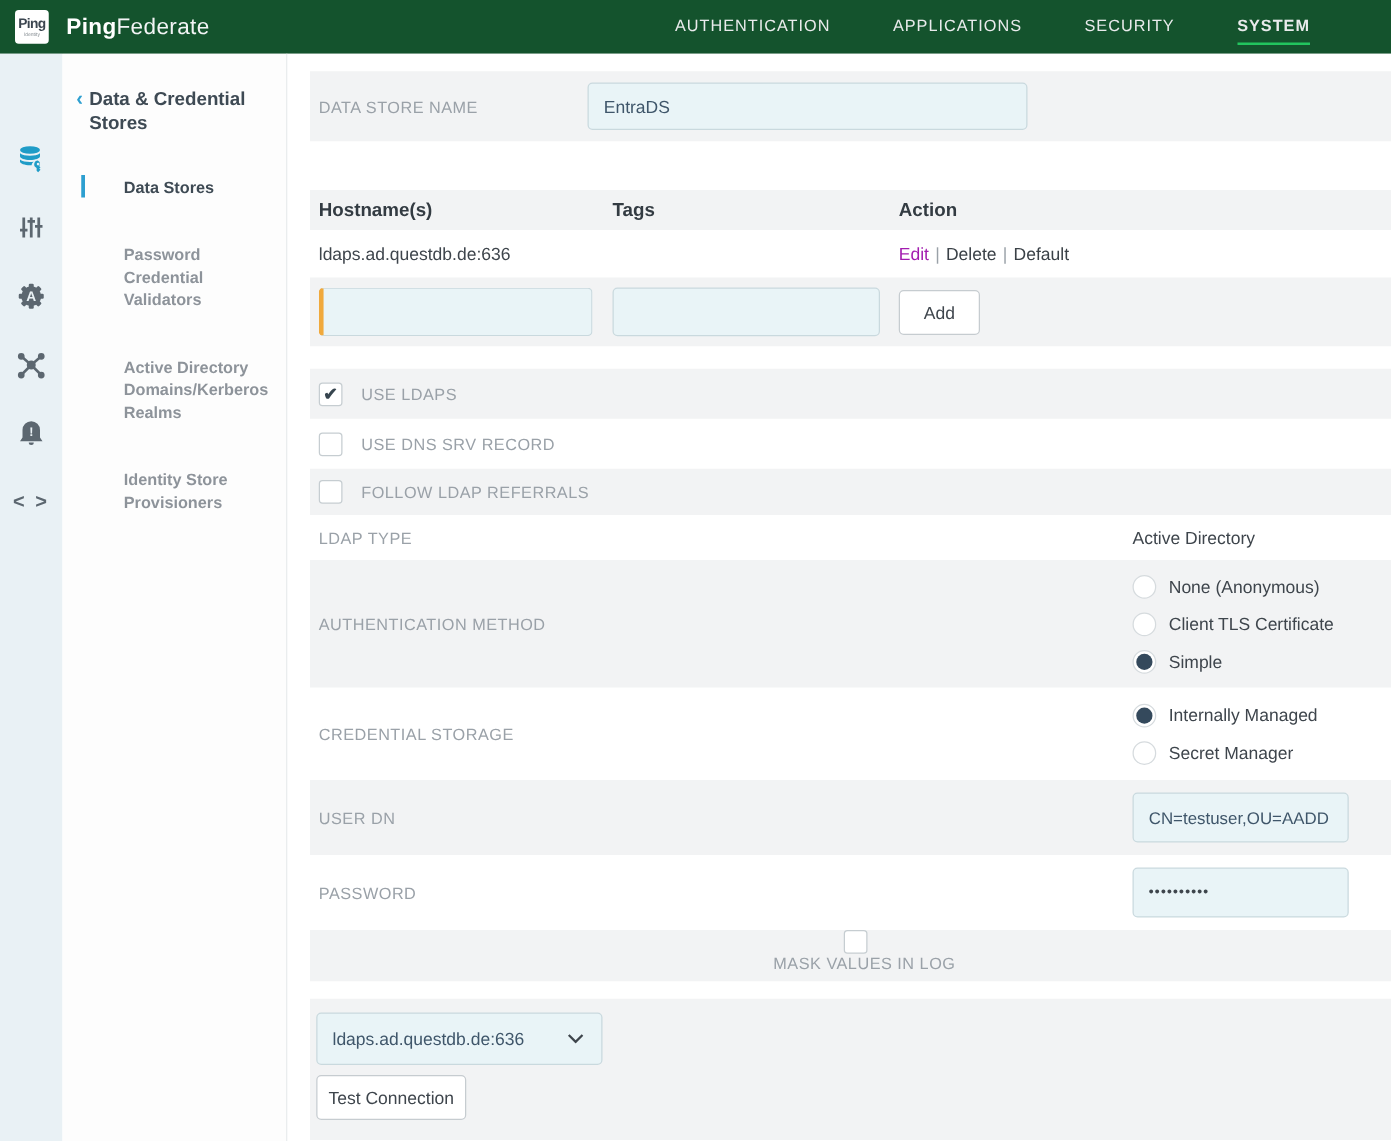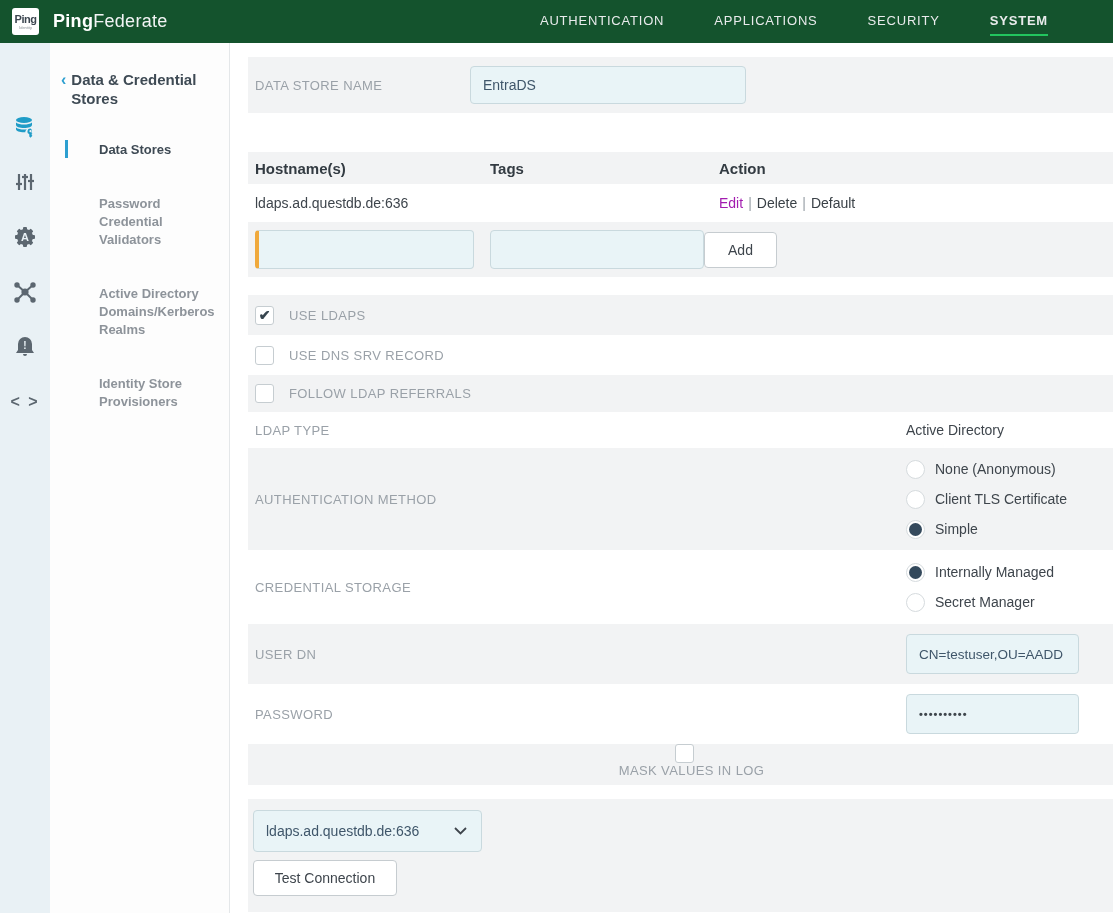--- a/index.html
+++ b/index.html
@@ -77,33 +77,33 @@
   .tf.req { border-left:4px solid #f0a93c; }
   .btn {
     background:#fff; border:1px solid #c6ccd0; border-radius:4px;
     font-family:"Liberation Sans", sans-serif; font-size:14px; color:#3e454c;
     cursor:pointer;
   }
 
   
   .row-name { height:56px; margin-top:14px; }
   .row-name .lbl { width:215px; }
-  .row-name .tf { width:276px; height:38px; }
+  .row-name .tf { width:352px; height:38px; }
 
   
   .t-head { height:32px; margin-top:39px; font-size:15px; font-weight:bold; color:#333b42; }
   .c1 { width:235px; } .c2 { width:229px; } .c3 { flex:1; }
   .t-row { height:38px; font-size:14px; color:#3e454c; }
   .link { color:#a21caf; cursor:pointer; }
   .alink { color:#3a4147; cursor:pointer; }
   .sep { color:#9aa1a8; padding:0 5px; }
   .t-inputs { height:55px; }
   .t-inputs .tf1 { width:219px; height:39px; }
   .t-inputs .tf2 { width:214px; height:39px; margin-left:16px; }
-  .t-inputs .btn { width:73px; height:36px; }
+  .t-inputs .btn { width:65px; height:36px; margin-left:15px; }
 
   
   .cb-row { height:40px; }
   .cb-row.first { margin-top:18px; }
   .cb-row.short { height:37px; }
   .cbx {
     width:19px; height:19px; background:#fff; border:1px solid #c6cdd1; border-radius:3px;
     display:flex; align-items:center; justify-content:center; cursor:pointer; flex-shrink:0;
   }
   .cbx .mark { font-size:14px; font-weight:bold; color:#37454f; line-height:1; display:none; }
@@ -131,21 +131,21 @@
   .row-mask { height:41px;flex-direction:column; }
 
   
   .panel { margin-top:14px; height:113px; padding:11px 0 0 5px; }
   .select {
     width:229px; height:42px; background:#e9f4f7; border:1px solid #c9d9de; border-radius:4px;
     display:flex; align-items:center; padding:0 14px 0 12px; cursor:pointer;
   }
   .select .sel-txt { font-size:14px; color:#3f566a; flex:1; }
   .select svg { flex-shrink:0; }
-  .panel .btn { width:144px; height:36px; margin-top:8px; }
+  .panel .btn { width:120px; height:36px; margin-top:8px; }
 </style>
 </head>
 <body>
 
 <div class="app">
 
   <div class="hdr">
     <div class="logo-box">
       <span class="l1">Ping</span>
       <span class="l2">Identity</span>

